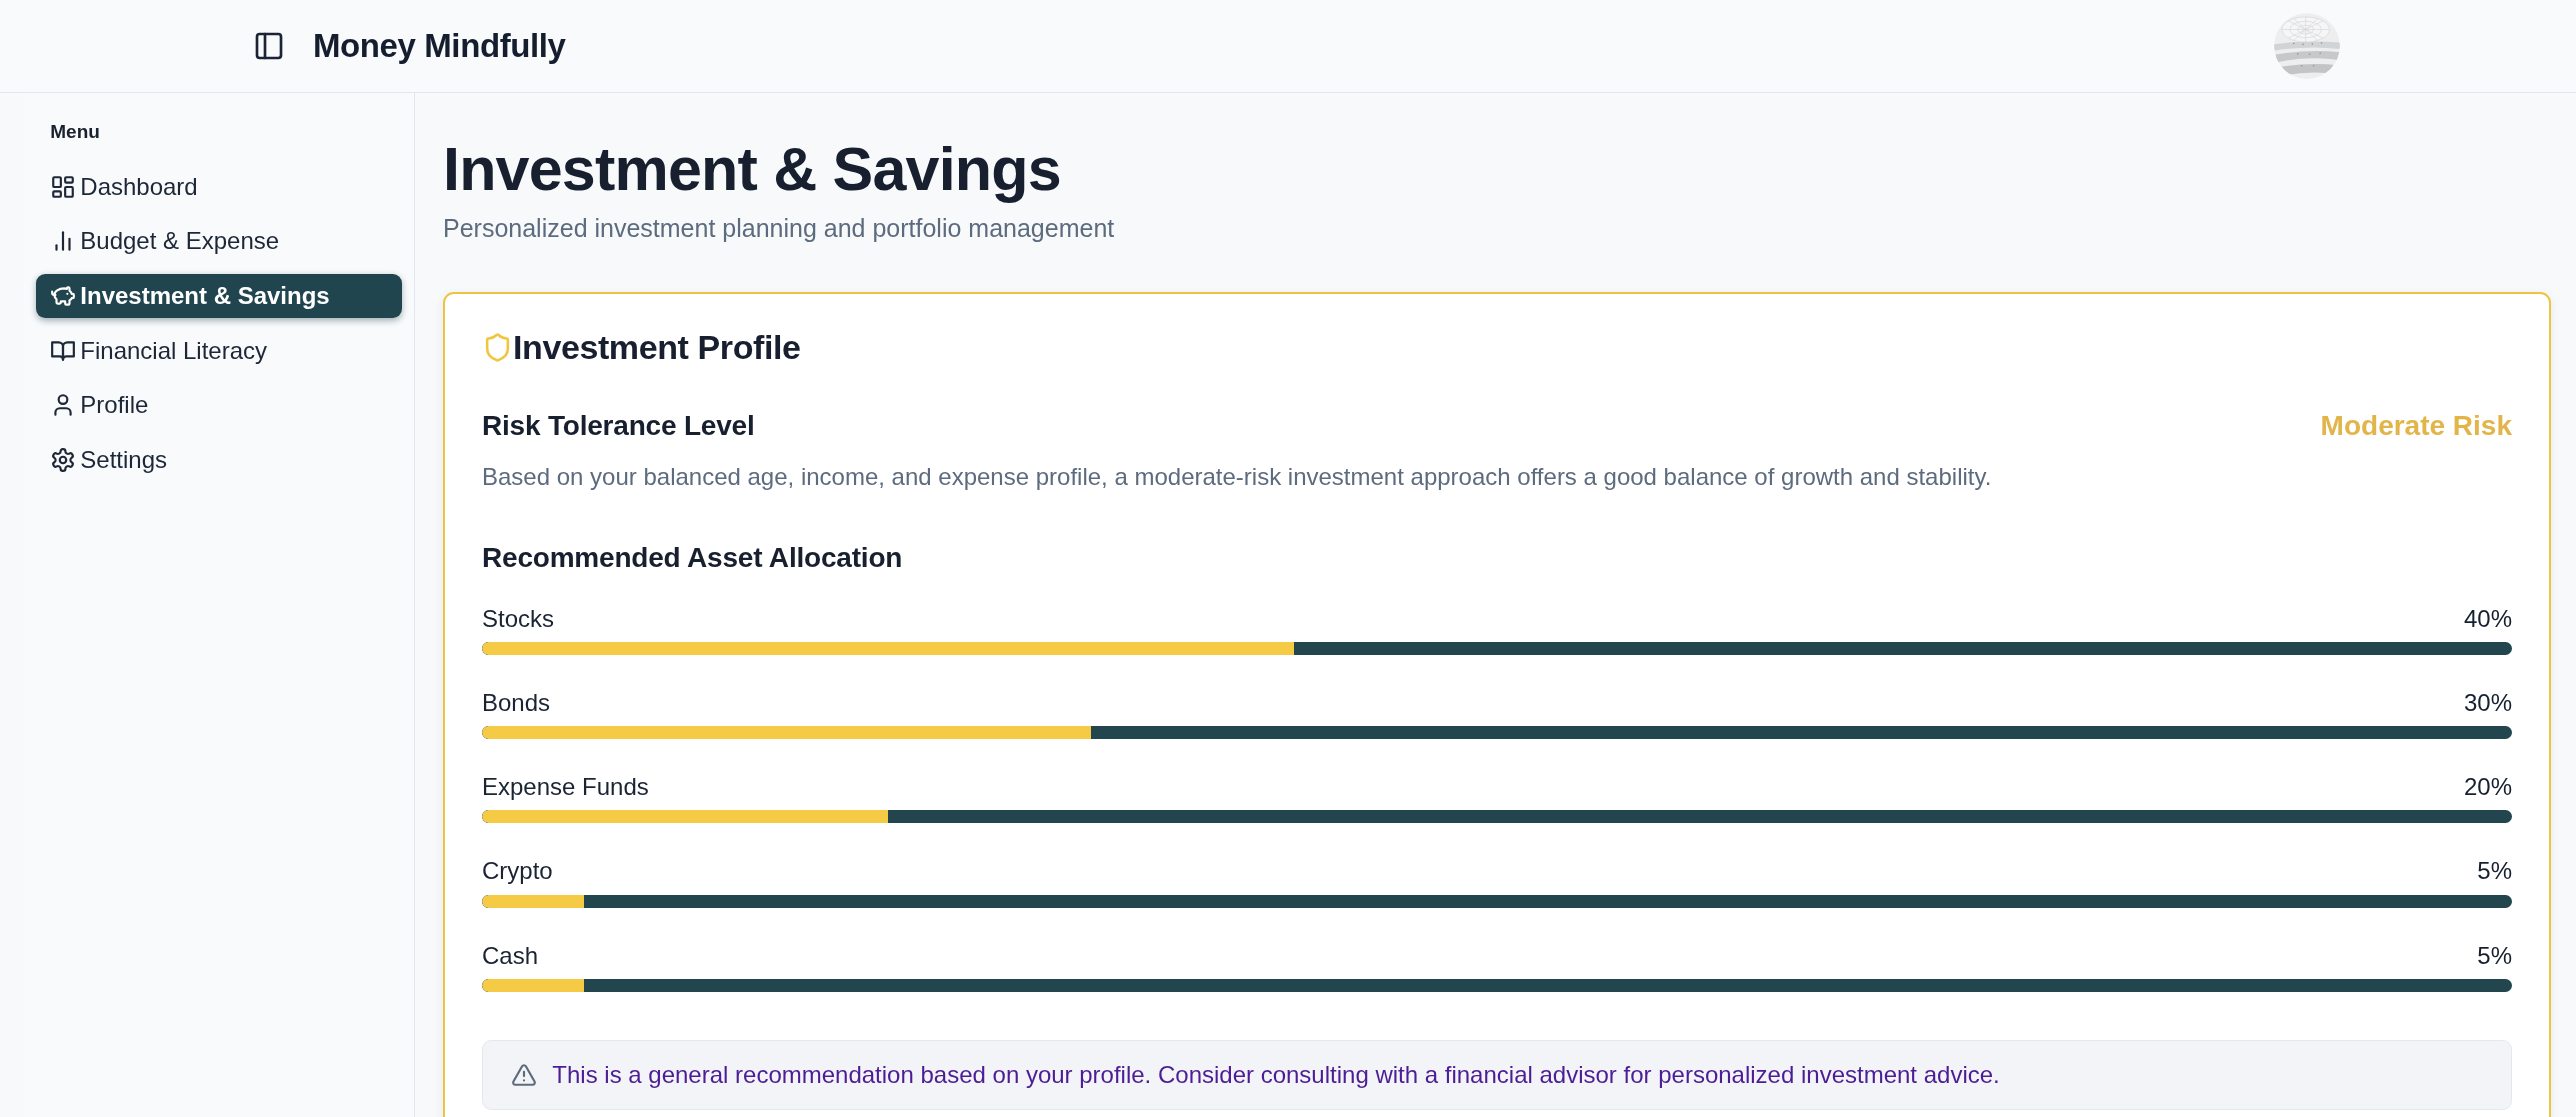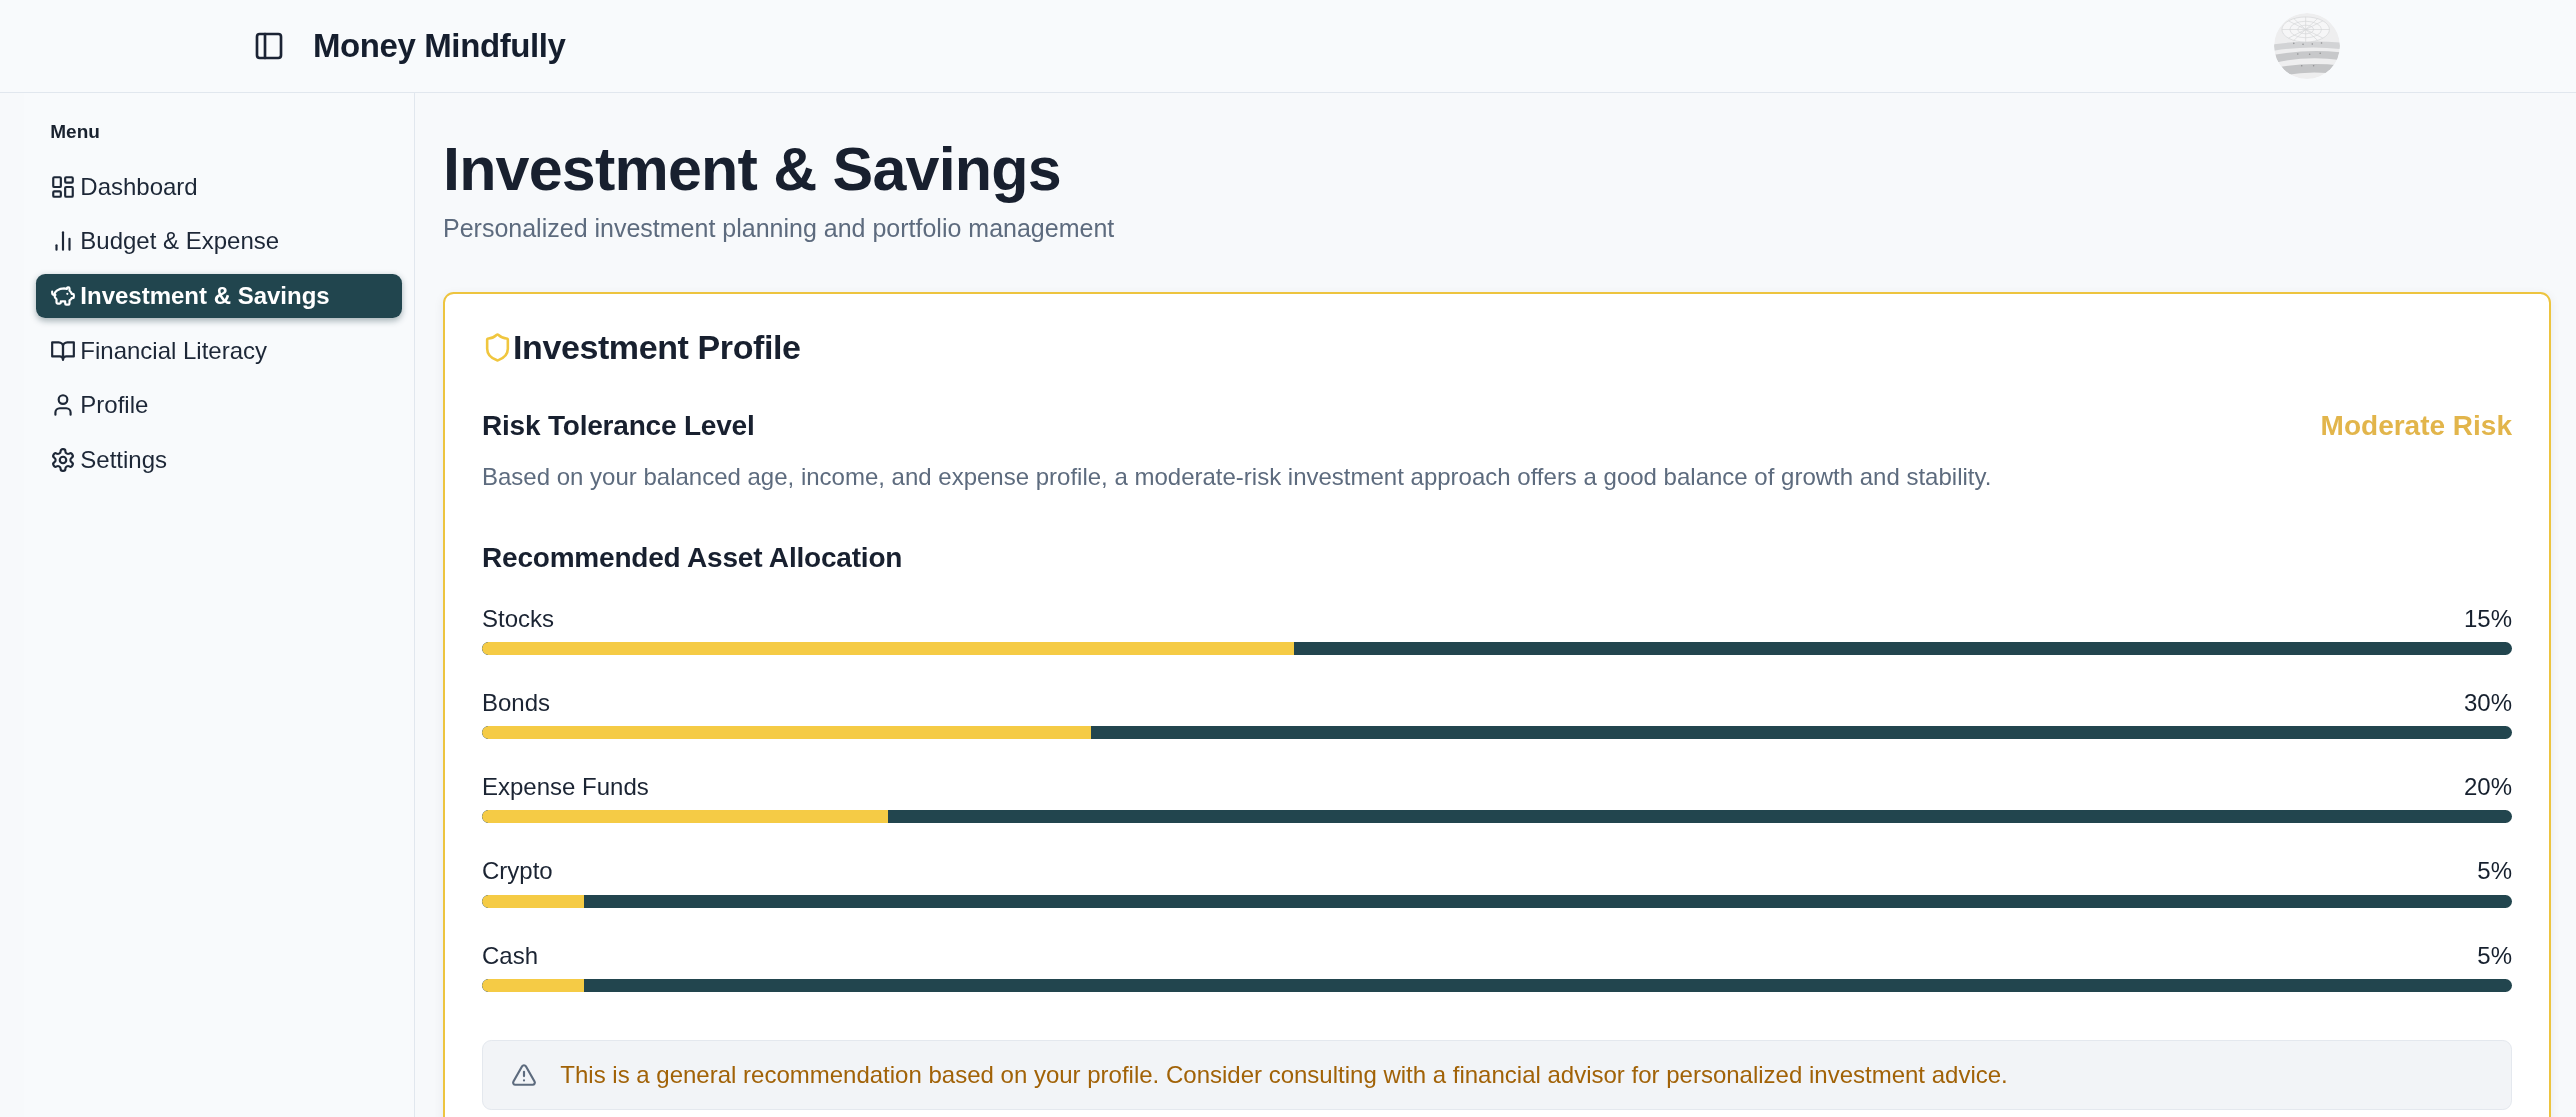--- a/index.html
+++ b/index.html
@@ -120,21 +120,21 @@
 
   .disclaimer {
     margin-top: 48px;
     background: #F2F4F7;
     border: 0.8px solid #E4E8EE;
     border-radius: 9.2px;
     padding: 20px 28px;
     display: flex; align-items: center; gap: 15.3px;
   }
   .disclaimer svg { width: 26px; height: 26px; flex: 0 0 26px; color: #5D6B7E; }
-  .disclaimer-text { font-size: 24px; color: #a16207; margin-left: 8px; }
+  .disclaimer-text { font-size: 24px; color: #4c1d95; }
 </style>
 </head>
 <body>
 
 <div class="app">
 
   <header class="header">
     <button class="icon-btn">
       <svg viewBox="0 0 24 24" fill="none" stroke="currentColor" stroke-width="2" stroke-linecap="round" stroke-linejoin="round">
         <rect x="3" y="3" width="18" height="18" rx="2"></rect>
@@ -257,21 +257,21 @@
         </div>
         <p class="risk-desc">Based on your balanced age, income, and expense profile, a moderate-risk investment approach offers a good balance of growth and stability.</p>
 
         <div class="section-heading alloc-heading">Recommended Asset Allocation</div>
 
         <div class="alloc-list">
 
           <div class="alloc-row">
             <div class="alloc-line">
               <span class="alloc-name">Stocks</span>
-              <span class="alloc-pct">15%</span>
+              <span class="alloc-pct">40%</span>
             </div>
             <div class="bar-track">
               <div class="bar-fill" style="width: 40%;"></div>
             </div>
           </div>
 
           <div class="alloc-row">
             <div class="alloc-line">
               <span class="alloc-name">Bonds</span>
               <span class="alloc-pct">30%</span>

